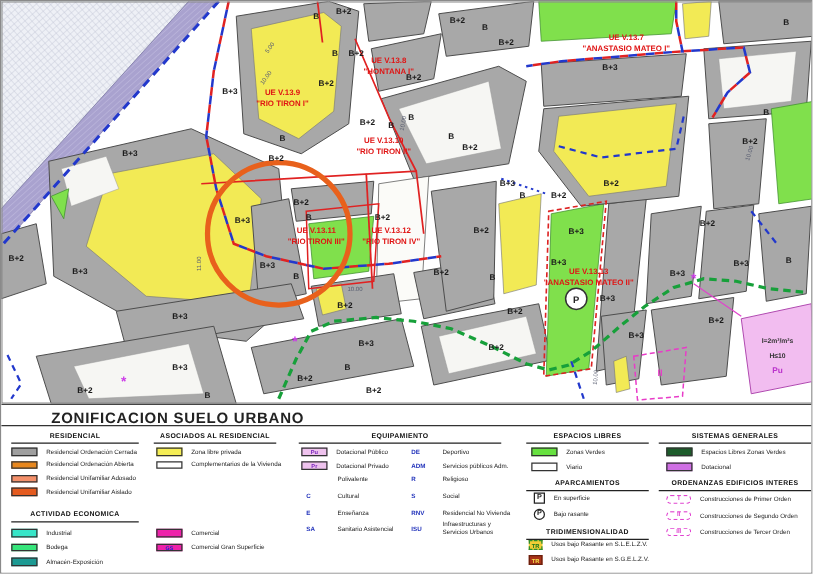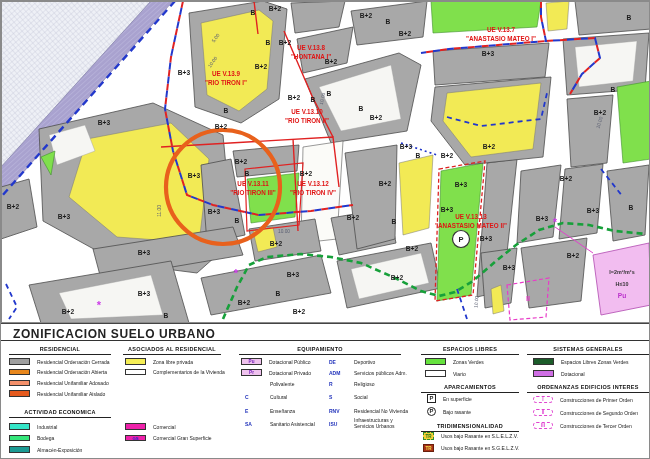--- a/index.html
+++ b/index.html
@@ -9,21 +9,21 @@
   .block-label{font-size:6.6px;font-weight:600;fill:#1c1c1c;}
   .ue-label{font-size:6.3px;font-weight:bold;fill:#e01414;}
   .dim-label{font-size:4.8px;fill:#5a5f72;}
   .asterisk-label{font-size:11px;font-weight:bold;fill:#cc3ae8;}
   .zone-spec-label{font-size:5.4px;font-weight:600;fill:#333;}
   .pu-label{font-size:6.6px;font-weight:bold;fill:#bb33cc;}
   .orden-ii-label{font-size:7.5px;font-weight:bold;fill:#e83cc8;}
   .parking-letter{font-size:7.5px;font-weight:bold;fill:#222;}
 
   #legend{position:absolute;left:0;top:322px;width:650px;height:137px;background:#fff;border-top:1.6px solid #444;}
-  .lg-title{position:absolute;left:12px;top:3px;font-size:12px;font-weight:bold;color:#222;letter-spacing:.6px;}
+  .lg-title{position:absolute;left:40px;top:3px;font-size:12px;font-weight:bold;color:#222;letter-spacing:.6px;}
   .lg-title-line{position:absolute;left:0;right:0;top:16px;border-bottom:1.6px solid #333;}
   .lg-head{position:absolute;font-size:5.5px;font-weight:bold;color:#111;text-align:center;letter-spacing:.3px;border-bottom:1.2px solid #222;padding-bottom:2px;}
   .lg-list{position:absolute;}
   .lg-row{position:absolute;display:flex;align-items:center;height:9px;left:0;}
   .lg-sw{width:21px;height:6.5px;border:.8px solid #333;box-sizing:border-box;flex:none;position:relative;text-align:center;}
   .lg-badge{font-size:4.3px;font-weight:bold;color:#2222cc;line-height:5px;display:block;}
   .sw-code{font-size:4.6px;font-weight:bold;color:#7722bb;line-height:5px;display:block;}
   .lg-label{font-size:5px;color:#222;margin-left:7px;white-space:nowrap;}
   .lg-code{width:18px;font-size:5px;font-weight:bold;color:#2233bb;flex:none;text-align:left;}
   .pk-ic{width:9px;height:9px;border:1px solid #222;box-sizing:border-box;font-size:5.8px;font-weight:bold;line-height:7px;text-align:center;color:#222;flex:none;background:#fff;}

